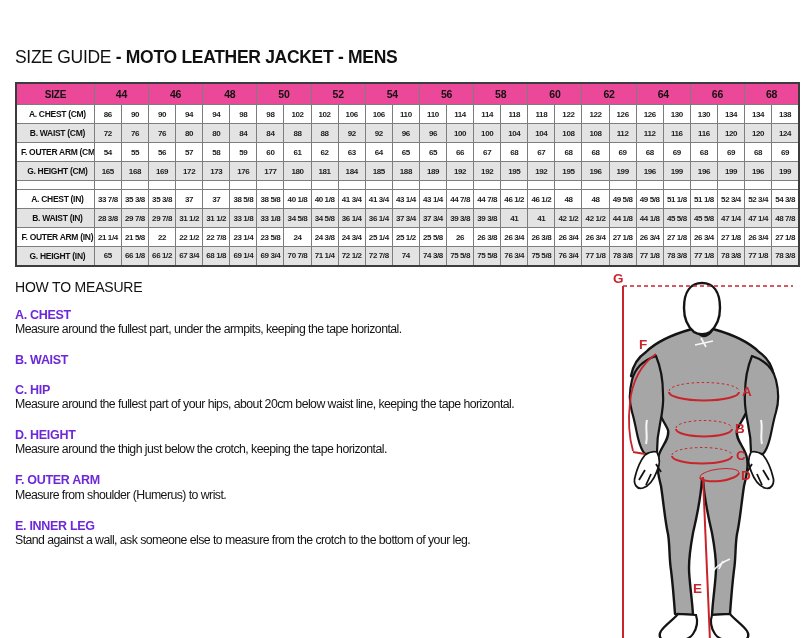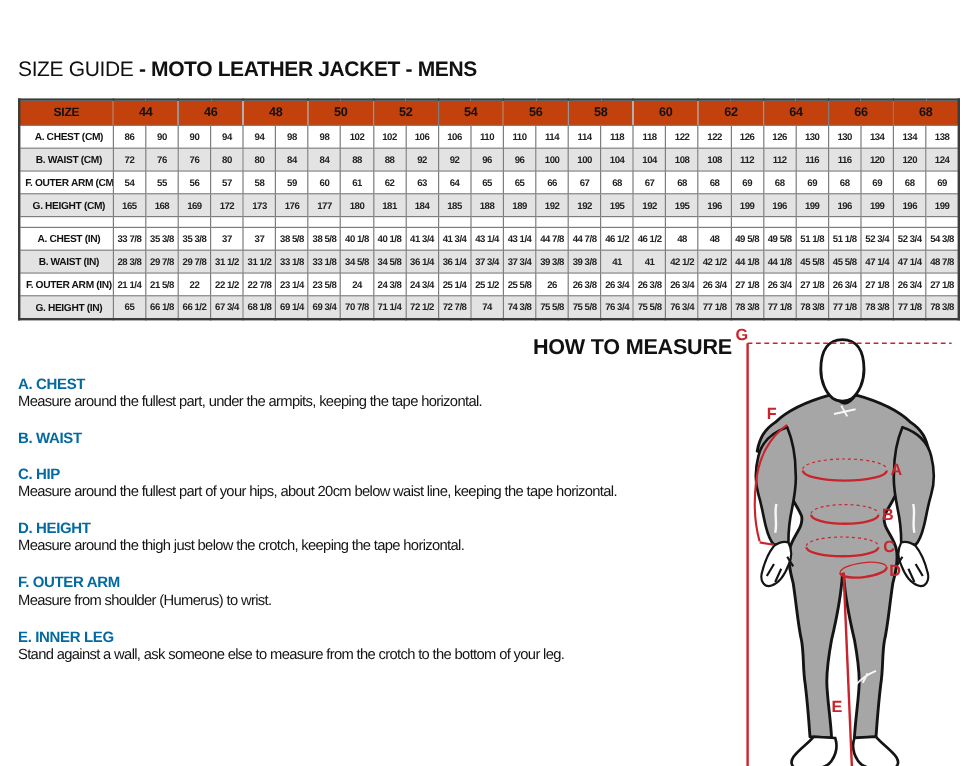--- a/index.html
+++ b/index.html
@@ -9,34 +9,34 @@
   
   .title{position:absolute;left:15px;top:20px;font-size:17.5px;letter-spacing:-0.3px;color:#111;white-space:nowrap;}
   .title .light{font-weight:400;}
   .title .bold{font-weight:700;}
 
   
   table.size-table{position:absolute;left:15px;top:55px;width:785px;border-collapse:collapse;
         table-layout:fixed;border:2px solid #3c3c3c;}
   .size-table th,.size-table td{border:1px solid #7d7d7d;padding:0;text-align:center;
         white-space:nowrap;overflow:hidden;}
-  .size-table thead th{background:#c2410c;height:20px;font-size:10px;font-weight:700;letter-spacing:-0.2px;color:#111;}
+  .size-table thead th{background:#ec4899;height:20px;font-size:10px;font-weight:700;letter-spacing:-0.2px;color:#111;}
   .size-table th.sizehead{font-size:10.5px;}
   .size-table tbody tr{height:19px;}
   .size-table td.rowlabel{text-align:center;padding-left:4px;font-size:8.5px;font-weight:700;letter-spacing:-0.3px;color:#111;}
   .size-table td.val{font-size:8px;font-weight:700;letter-spacing:-0.4px;color:#222;}
   .size-table tr.shade td{background:#e3e3e3;}
   .size-table tr.spacer{height:9px;}
   .size-table tr.spacer td{background:#fff;}
 
   
   .measure{position:absolute;left:15px;top:252px;width:595px;}
-  .measure h2{margin:0 0 13px 0;font-size:18px;font-weight:700;letter-spacing:-0.2px;color:#111;text-align:right;}
+  .measure h2{margin:0 0 13px 0;font-size:14px;font-weight:400;letter-spacing:-0.2px;color:#111;}
   .mitem{margin-bottom:15px;}
-  .mkey{color:#0369a1;font-weight:700;font-size:12.5px;letter-spacing:-0.3px;line-height:1.15;}
+  .mkey{color:#6d28d9;font-weight:700;font-size:12.5px;letter-spacing:-0.3px;line-height:1.15;}
   .mtext{font-size:12.3px;letter-spacing:-0.55px;line-height:1.3;color:#141414;}
 
   
   .figure-wrap{position:absolute;left:608px;top:242px;width:201px;height:396px;}
   .figure-wrap svg{display:block;}
   .fig-label{font-family:"Liberation Sans",sans-serif;font-size:13.5px;font-weight:700;fill:#c9242b;}
 </style>
 </head>
 <body>
 

